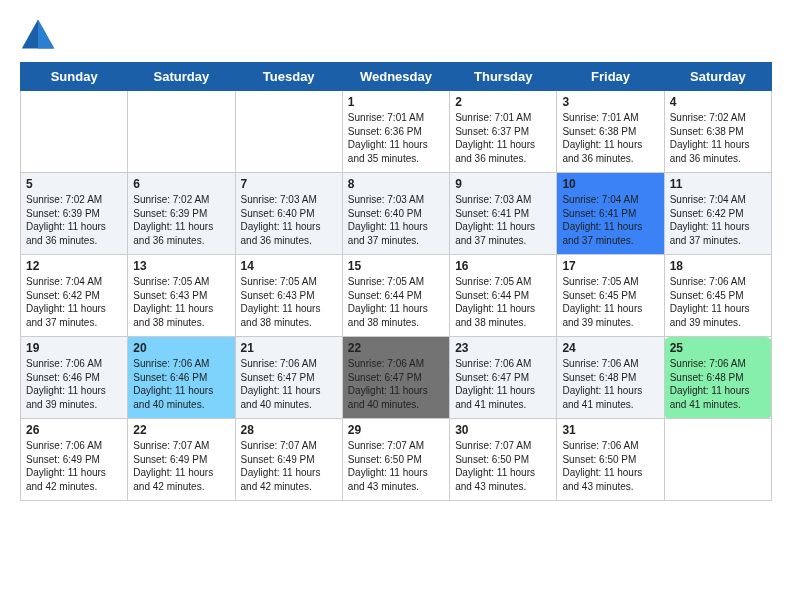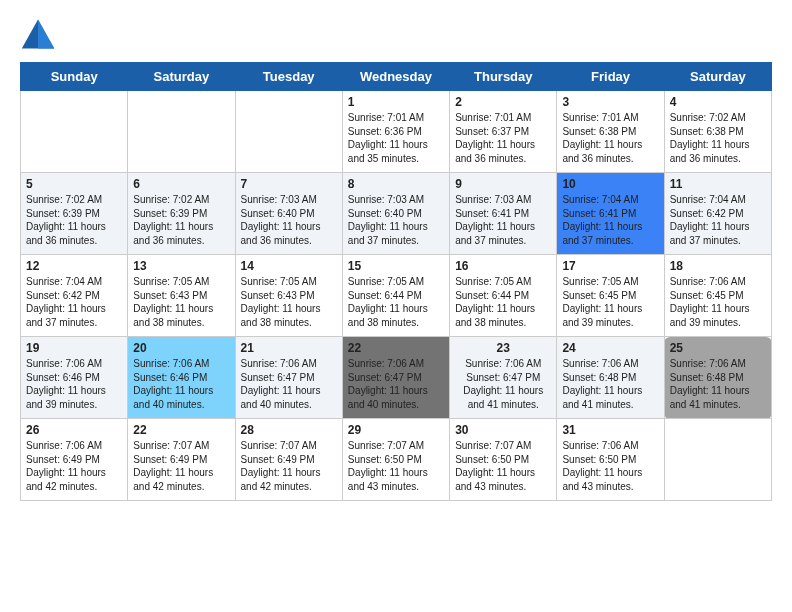--- a/index.html
+++ b/index.html
@@ -291,35 +291,35 @@
 Daylight: 11 hours
 and 40 minutes.</div>
           </td>
           <td style="background: #737373;">
             <span class="day-number">22</span>
             <div class="day-info" style="white-space: pre-line;">Sunrise: 7:06 AM
 Sunset: 6:47 PM
 Daylight: 11 hours
 and 40 minutes.</div>
           </td>
-          <td style="background: rgb(240, 244, 248); text-align: center;">
+          <td style="background: rgb(240, 244, 248);">
             <span class="day-number">23</span>
             <div class="day-info" style="white-space: pre-line;">Sunrise: 7:06 AM
 Sunset: 6:47 PM
 Daylight: 11 hours
 and 41 minutes.</div>
           </td>
           <td style="background: rgb(240, 244, 248);">
             <span class="day-number">24</span>
             <div class="day-info" style="white-space: pre-line;">Sunrise: 7:06 AM
 Sunset: 6:48 PM
 Daylight: 11 hours
 and 41 minutes.</div>
           </td>
-          <td style="background: #a3a3a3; border-radius: 6px;">
+          <td style="background: #86efac; border-radius: 6px;">
             <span class="day-number">25</span>
             <div class="day-info" style="white-space: pre-line;">Sunrise: 7:06 AM
 Sunset: 6:48 PM
 Daylight: 11 hours
 and 41 minutes.</div>
           </td>
         </tr>
         <tr>
           <td>
             <span class="day-number">26</span>

